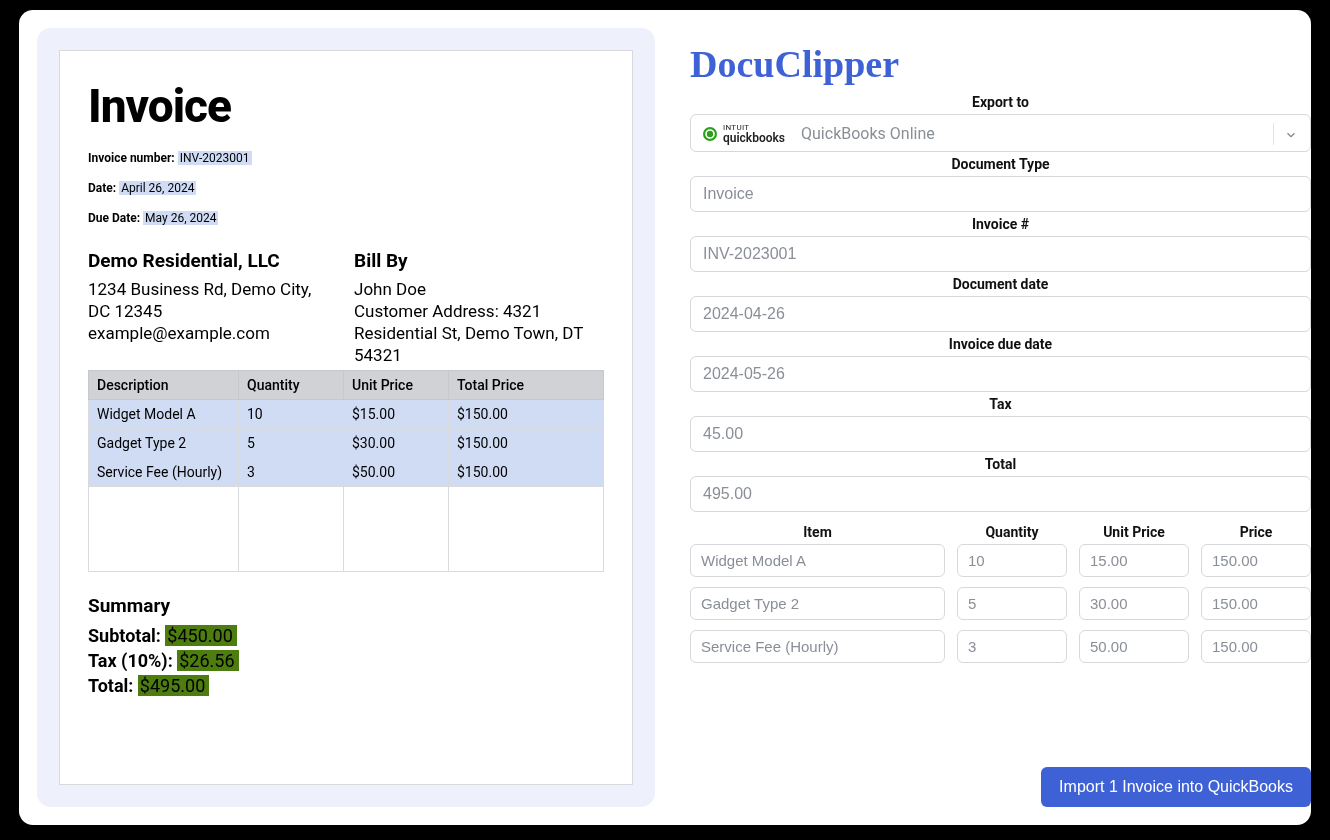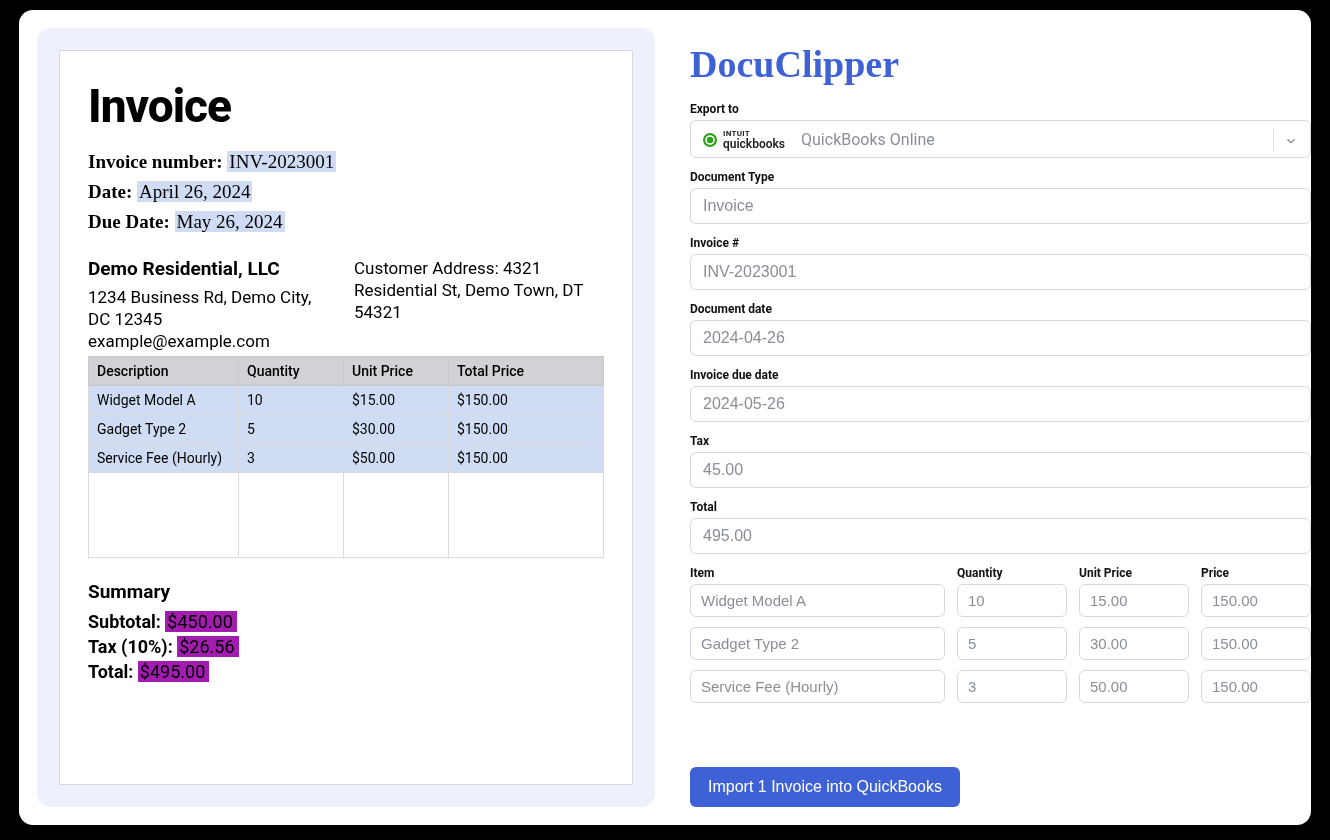--- a/index.html
+++ b/index.html
@@ -33,21 +33,21 @@
     min-height:735px;
     padding:28px 28px 28px 28px;
     color:#000;
   }
   .doc h1{
     margin:0 0 18px 0;
     font-size:46px;
     font-weight:800;
     letter-spacing:-1px;
   }
-  .meta p{ margin:8px 0 4px 0; font-size:19px; font-weight:700;font-family:Liberation Serif, serif;}
+  .meta p{ margin:16px 0 4px 0; font-size:12px; font-weight:700;}
   .meta .hl{ background:#D0DCF4; font-weight:400; padding:0 2px;}
   .cols{ display:flex; gap:28px; margin-top:24px;}
   .col h3{ margin:0 0 6px 0; font-size:19px; font-weight:700;}
   .col p{ margin:0; font-size:17px; line-height:1.3;}
   .col.left{ width:238px;}
   .col.right{ width:250px;}
   table.items{
     border-collapse:collapse;
     width:100%;
     margin-top:4px;
@@ -63,37 +63,37 @@
   }
   table.items td{
     border:1px solid #d9dadd;
     padding:6px 8px;
   }
   table.items tr.hlrow td{ background:#D0DCF4; }
   table.items tr.empty td{ height:85px; background:#fff;}
   .summary{ margin-top:22px;}
   .summary h3{ margin:0 0 8px 0; font-size:19px; font-weight:700;}
   .summary p{ margin:0 0 4px 0; font-size:18px; font-weight:700;}
-  .summary .hl{ background:#a21caf; font-weight:400; padding:0 4px 0 2px;}
+  .summary .hl{ background:#4d7c0f; font-weight:400; padding:0 4px 0 2px;}
 
   
   .panel{
     flex:1;
     padding-top:14px;
     display:flex;
     flex-direction:column;
   }
   .brand{
     font-family: "Brush Script MT","Segoe Script",cursive;
     color:#3E62D6;
     font-size:38px;
     margin:0 0 4px 0;
     font-weight:700;
   }
-  .label{ font-weight:700; font-size:12px; margin:12px 0 4px 0; color:#111;}
+  .label{ font-weight:700; font-size:14px; margin:4px 0 4px 0; color:#111;text-align:center;}
   .select, .input{
     width:100%;
     border:1px solid #d6d8db;
     border-radius:6px;
     background:#fff;
     font-size:16px;
     color:#8a8f97;
     padding:8px 12px;
     outline:none;
   }
@@ -106,26 +106,26 @@
   .select .sep{ width:1px; height:22px; background:#e0e2e5; position:absolute; right:36px; top:8px;}
   .select .chev{ position:absolute; right:12px; top:12px; color:#7d818a;}
   .qbicon{
     width:14px;height:14px;border-radius:50%;
     background:#2CA01C;display:inline-flex;align-items:center;justify-content:center;
     margin-right:6px;
     position:relative; top:1px;
   }
   .qbicon svg{display:block;}
   .qbtxt{ display:inline-block; color:#222; font-size:12px; line-height:10px;font-weight:600; margin-right:16px;}
-  .qbtxt small{display:block;font-size:8px;font-weight:700;letter-spacing:0.3px;}
+  .qbtxt small{display:block;font-size:8px;font-weight:400;letter-spacing:0.3px;}
   .select .val{ color:#8a8f97; font-size:16px;}
   .row4{ display:grid; grid-template-columns: 255px 110px 110px 110px; gap:12px;}
   .row4 .label{ margin-top:12px;}
   .row4 .input{ padding:7px 10px; font-size:15px;}
-  .btnbar{ margin-top:auto; display:flex; padding-top:24px;}
+  .btnbar{ margin-top:auto; display:flex; justify-content:flex-end; padding-top:24px;}
   .btn{
     background:#3E62D6;
     color:#fff;
     border:none;
     border-radius:6px;
     padding:11px 18px;
     font-size:16px;
     font-weight:500;
     cursor:pointer;
   }
@@ -154,20 +154,22 @@
         </p>
       </div>
 
       <div class="cols">
         <div class="col left">
           <h3>Demo Residential, LLC</h3>
           <p>1234 Business Rd, Demo City, DC 12345</p>
           <p>example@example.com</p>
         </div>
         <div class="col right">
+          <h3>Bill By</h3>
+          <p>John Doe</p>
           <p>Customer Address: 4321 Residential St, Demo Town, DT 54321</p>
         </div>
       </div>
 
       <table class="items">
         <thead>
           <tr>
             <th style="width:150px">Description</th>
             <th style="width:105px">Quantity</th>
             <th style="width:105px">Unit Price</th>

